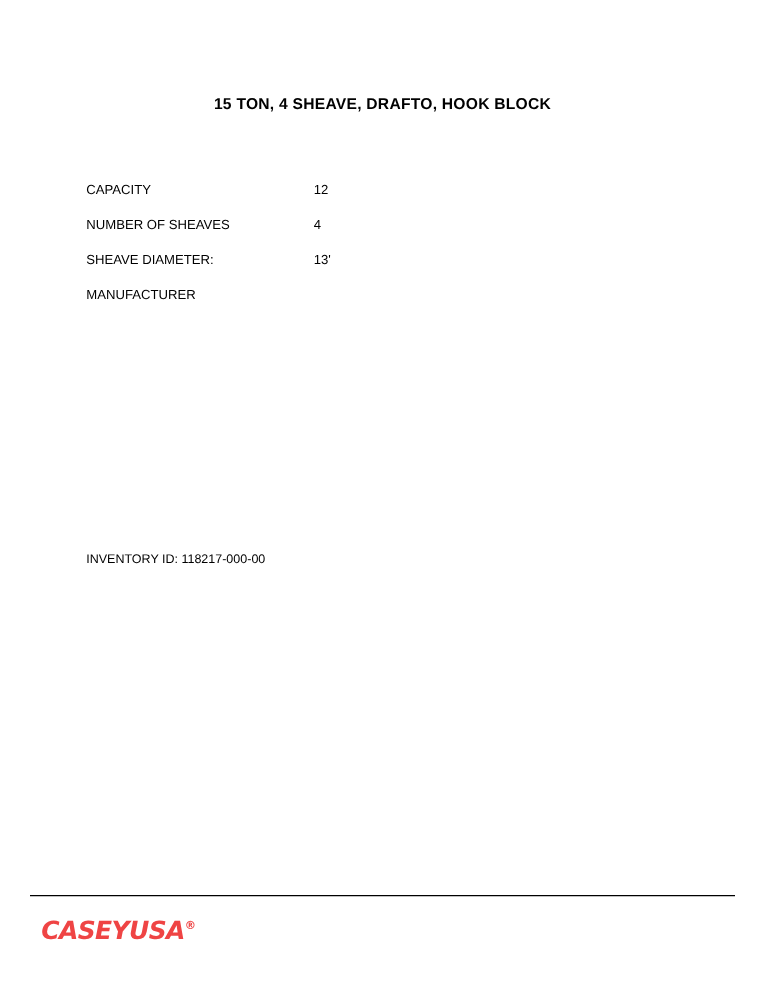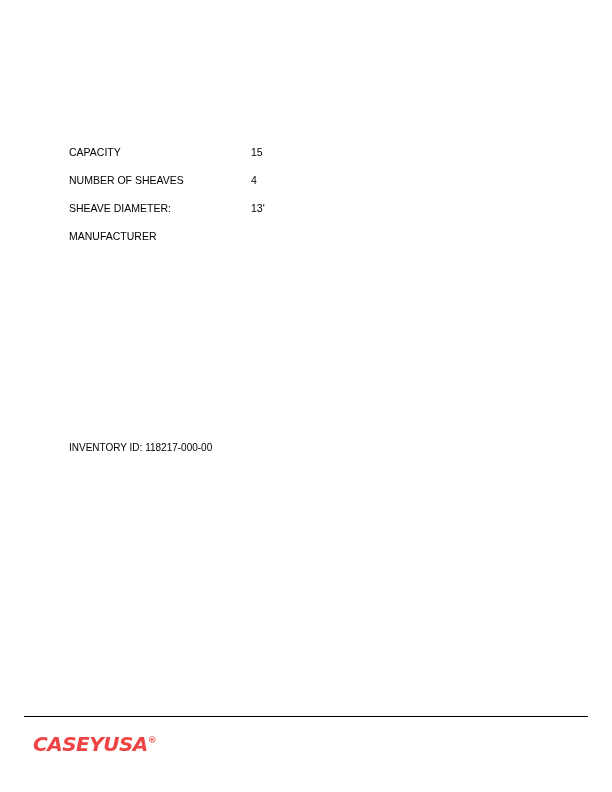--- a/index.html
+++ b/index.html
@@ -104,26 +104,27 @@
   .footer-link {
     color: #0000cc;
     text-decoration: underline;
   }
 </style>
 </head>
 <body>
 
 <div class="page">
 
+  <div class="doc-title">15 TON, 4 SHEAVE, DRAFTO, HOOK BLOCK</div>
 
   <table class="spec-table">
     <tbody>
       <tr>
         <td class="spec-label">CAPACITY</td>
-        <td class="spec-value">15</td>
+        <td class="spec-value">12</td>
       </tr>
       <tr>
         <td class="spec-label">NUMBER OF SHEAVES</td>
         <td class="spec-value">4</td>
       </tr>
       <tr>
         <td class="spec-label">SHEAVE DIAMETER:</td>
         <td class="spec-value">13'</td>
       </tr>
       <tr>

